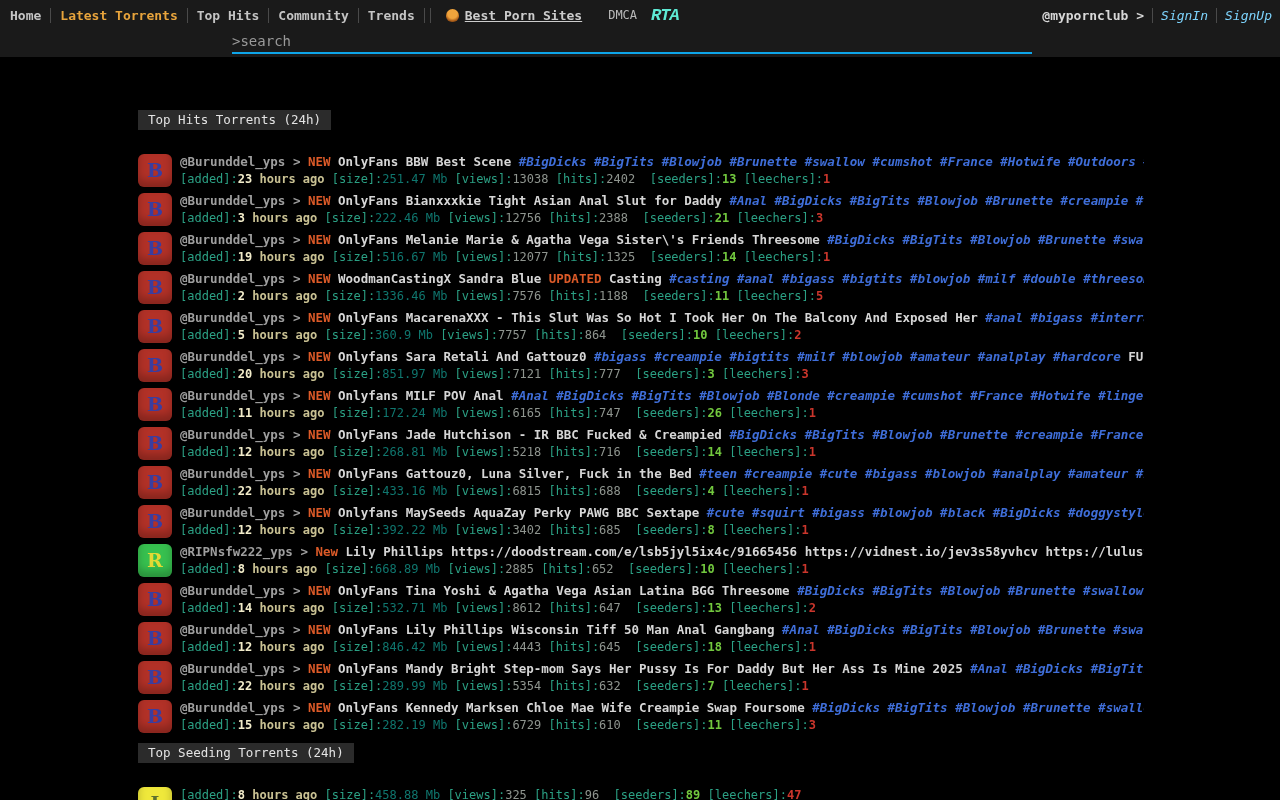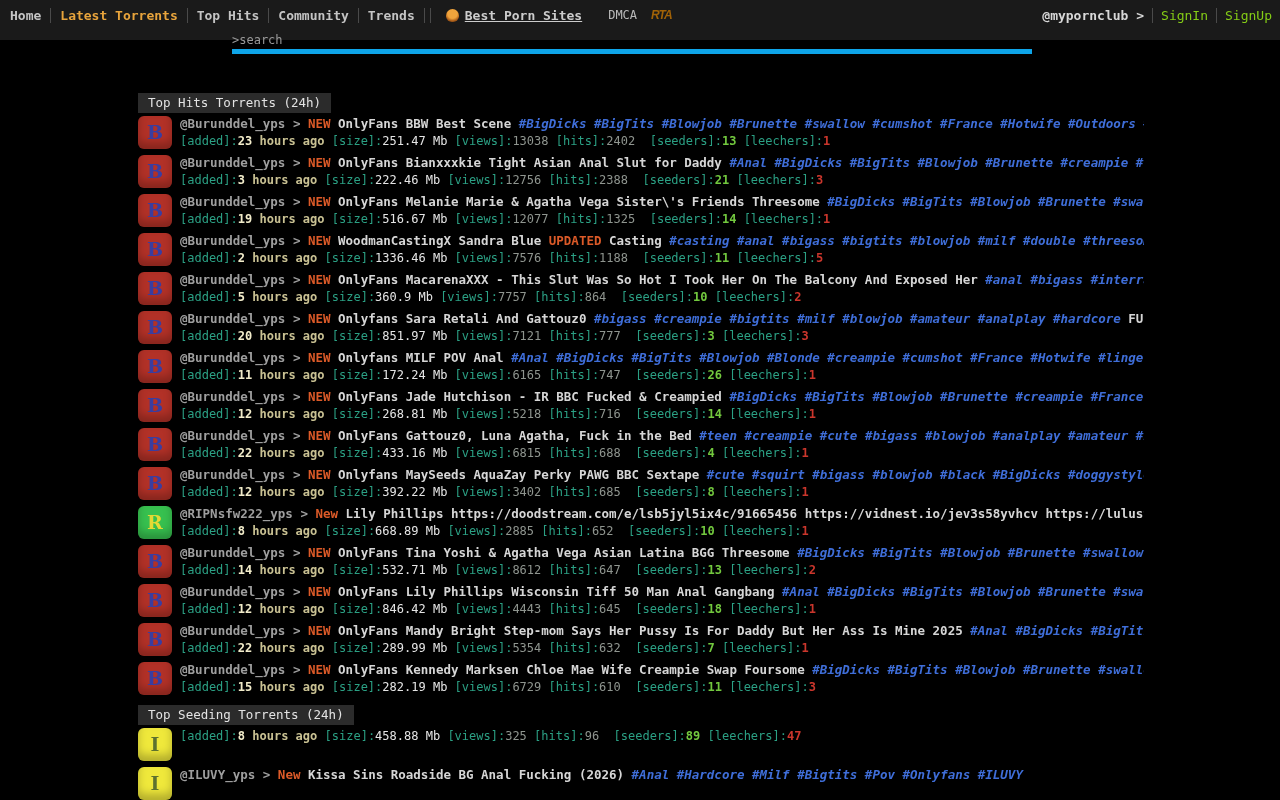--- a/index.html
+++ b/index.html
@@ -1,64 +1,64 @@
 <!DOCTYPE html>
 <html><head>
 <meta charset="utf-8">
 <style>
   * { margin:0; padding:0; box-sizing:border-box; }
   html,body { width:1280px; height:800px; overflow:hidden; background:#000; }
   body { font-family:"DejaVu Sans Mono", monospace; color:#d6d6d6; }
 
   
-  .header { background:#1a1a1a; height:40px; width:100%; }
+  .header { background:#1a1a1a; height:57px; width:100%; }
   .topbar { display:flex; align-items:center; height:30px; padding:0 8px; font-size:13px; color:#c4c4c4; }
   .navitem { padding:0 9px; white-space:nowrap; cursor:pointer; font-weight:700; color:#c4c4c4; }
   .navitem.first { padding-left:2px; }
   .navitem.active { color:#e8a43c; }
   .sep { width:1px; height:15px; background:#4a4a4a; }
   .sep.wide { margin:0 5px; }
   .hot-icon { width:13px; height:13px; border-radius:50% 50% 45% 45%; margin:0 6px 0 10px;
               background:radial-gradient(circle at 50% 35%, #f0a43c 0 45%, #a85a18 70%, #3a2a10 100%); }
   .bestlink { text-decoration:underline; font-weight:700; color:#cccccc; cursor:pointer; white-space:nowrap; }
   .dmca { margin-left:26px; font-size:12px; color:#b9b9b9; cursor:pointer; }
-  .rta { margin-left:14px; font-weight:900; font-size:12px; letter-spacing:-1px; color:#a16207;
-         font-family:Liberation Sans, sans-serif; font-style:italic; }
+  .rta { margin-left:14px; font-weight:900; font-size:17px; letter-spacing:-1px; color:#5eead4;
+         font-family:Liberation Mono, monospace; font-style:italic; }
   .rightside { margin-left:auto; display:flex; align-items:flex-end; gap:8px; }
   .account { font-weight:700; color:#d8d8d8; white-space:nowrap; cursor:pointer; }
-  .authlink { color:#84cc16; cursor:pointer; }
+  .authlink { color:#7dd3fc; cursor:pointer;font-style:italic; }
 
   .searchrow { height:27px; }
   .search-input { display:block; margin-left:232px; width:800px; height:24px;
-                  background:transparent; border:none; border-bottom:5px solid #0ea5e9;
-                  color:#cfcfcf; font-family:"DejaVu Sans Mono", monospace; font-size:12px; outline:none; }
+                  background:transparent; border:none; border-bottom:2px solid #0ea5e9;
+                  color:#cfcfcf; font-family:"DejaVu Sans Mono", monospace; font-size:14px; outline:none; }
   .search-input::placeholder { color:#9a9a9a; }
 
   
   main { margin-top:52px; margin-left:138px; width:1006px; }
   .section-header { display:inline-block; background:#2b2b2b; color:#e3e3e3; font-size:12.5px;
-                    padding:2px 10px 3px 10px; margin-bottom:3px; white-space:nowrap; }
+                    padding:2px 10px 3px 10px; margin-bottom:24px; white-space:nowrap; }
   .section-header.later { margin-top:4px; }
   .entry { display:flex; gap:8px; margin-bottom:6px; height:33px; }
   .avatar { width:34px; height:33px; border-radius:6px; flex:0 0 34px;
             font-family:"DejaVu Serif", serif; font-weight:700; font-size:19px;
             text-align:center; line-height:33px; cursor:pointer;
             box-shadow:inset 0 -6px 8px rgba(0,0,0,.25); }
   .lines { flex:1; min-width:0; }
   .line1, .line2 { white-space:pre; overflow:hidden; line-height:16.5px; font-size:12.5px; }
   .user { color:#9e9e9e; font-weight:700; cursor:pointer;text-align:right; }
   .arrow { color:#9e9e9e; font-weight:700; }
   .marker { color:#dc5a28; font-weight:700; }
   .plain { color:#d6d6d6; font-weight:600; cursor:pointer; }
   .tags { color:#3f6ed9; font-style:italic; font-weight:600; cursor:pointer; }
   .line2 { font-size:12px; }
   .lbl { color:#2ba084; }
   .addnum { color:#f2ecca; font-weight:700; }
   .addunit { color:#c9c193; font-weight:700; }
-  .sizeval { color:#e5e5e5; }
+  .sizeval { color:#0f766e; }
   .grayval { color:#8f958f;margin-top:12px; }
   .seedval { color:#72c83e; font-weight:700; }
   .leechval { color:#cb362c; font-weight:700; }
 </style>
 </head>
 <body>
 
 <div class="header">
   <div class="topbar">
     <span class="navitem first">Home</span>
@@ -133,21 +133,21 @@
       </div>
     </div><div class="entry">
       <div class="avatar" style="background: rgb(178, 49, 39); color: rgb(58, 61, 160);">B</div>
       <div class="lines">
         <div class="line1"><span class="user">@Burunddel_yps</span> <span class="arrow">&gt;</span> <span class="marker">NEW</span> <span class="plain">OnlyFans Jade Hutchison - IR BBC Fucked &amp; Creampied</span> <span class="tags">#BigDicks #BigTits #Blowjob #Brunette #creampie #France #…</span></div>
         <div class="line2"><span class="lbl">[added]:</span><span class="addnum">12</span> <span class="addunit">hours ago</span> <span class="lbl">[size]:</span><span class="sizeval">268.81 Mb</span> <span class="lbl">[views]:</span><span class="grayval">5218</span> <span class="lbl">[hits]:</span><span class="grayval">716</span>  <span class="lbl">[seeders]:</span><span class="seedval">14</span> <span class="lbl">[leechers]:</span><span class="leechval">1</span></div>
       </div>
     </div><div class="entry">
       <div class="avatar" style="background: rgb(178, 49, 39); color: rgb(58, 61, 160);">B</div>
       <div class="lines">
-        <div class="line1"><span class="user">@Burunddel_yps</span> <span class="arrow">&gt;</span> <span class="marker">NEW</span> <span class="plain">OnlyFans Gattouz0, Luna Agatha, Fuck in the Bed</span> <span class="tags">#teen #creampie #cute #bigass #blowjob #analplay #amateur #ha…</span></div>
+        <div class="line1"><span class="user">@Burunddel_yps</span> <span class="arrow">&gt;</span> <span class="marker">NEW</span> <span class="plain">OnlyFans Gattouz0, Luna Silver, Fuck in the Bed</span> <span class="tags">#teen #creampie #cute #bigass #blowjob #analplay #amateur #ha…</span></div>
         <div class="line2"><span class="lbl">[added]:</span><span class="addnum">22</span> <span class="addunit">hours ago</span> <span class="lbl">[size]:</span><span class="sizeval">433.16 Mb</span> <span class="lbl">[views]:</span><span class="grayval">6815</span> <span class="lbl">[hits]:</span><span class="grayval">688</span>  <span class="lbl">[seeders]:</span><span class="seedval">4</span> <span class="lbl">[leechers]:</span><span class="leechval">1</span></div>
       </div>
     </div><div class="entry">
       <div class="avatar" style="background: rgb(178, 49, 39); color: rgb(58, 61, 160);">B</div>
       <div class="lines">
         <div class="line1"><span class="user">@Burunddel_yps</span> <span class="arrow">&gt;</span> <span class="marker">NEW</span> <span class="plain">Onlyfans MaySeeds AquaZay Perky PAWG BBC Sextape</span> <span class="tags">#cute #squirt #bigass #blowjob #black #BigDicks #doggystyle …</span></div>
         <div class="line2"><span class="lbl">[added]:</span><span class="addnum">12</span> <span class="addunit">hours ago</span> <span class="lbl">[size]:</span><span class="sizeval">392.22 Mb</span> <span class="lbl">[views]:</span><span class="grayval">3402</span> <span class="lbl">[hits]:</span><span class="grayval">685</span>  <span class="lbl">[seeders]:</span><span class="seedval">8</span> <span class="lbl">[leechers]:</span><span class="leechval">1</span></div>
       </div>
     </div><div class="entry">
       <div class="avatar" style="background: rgb(55, 192, 79); color: rgb(227, 217, 52);">R</div>

